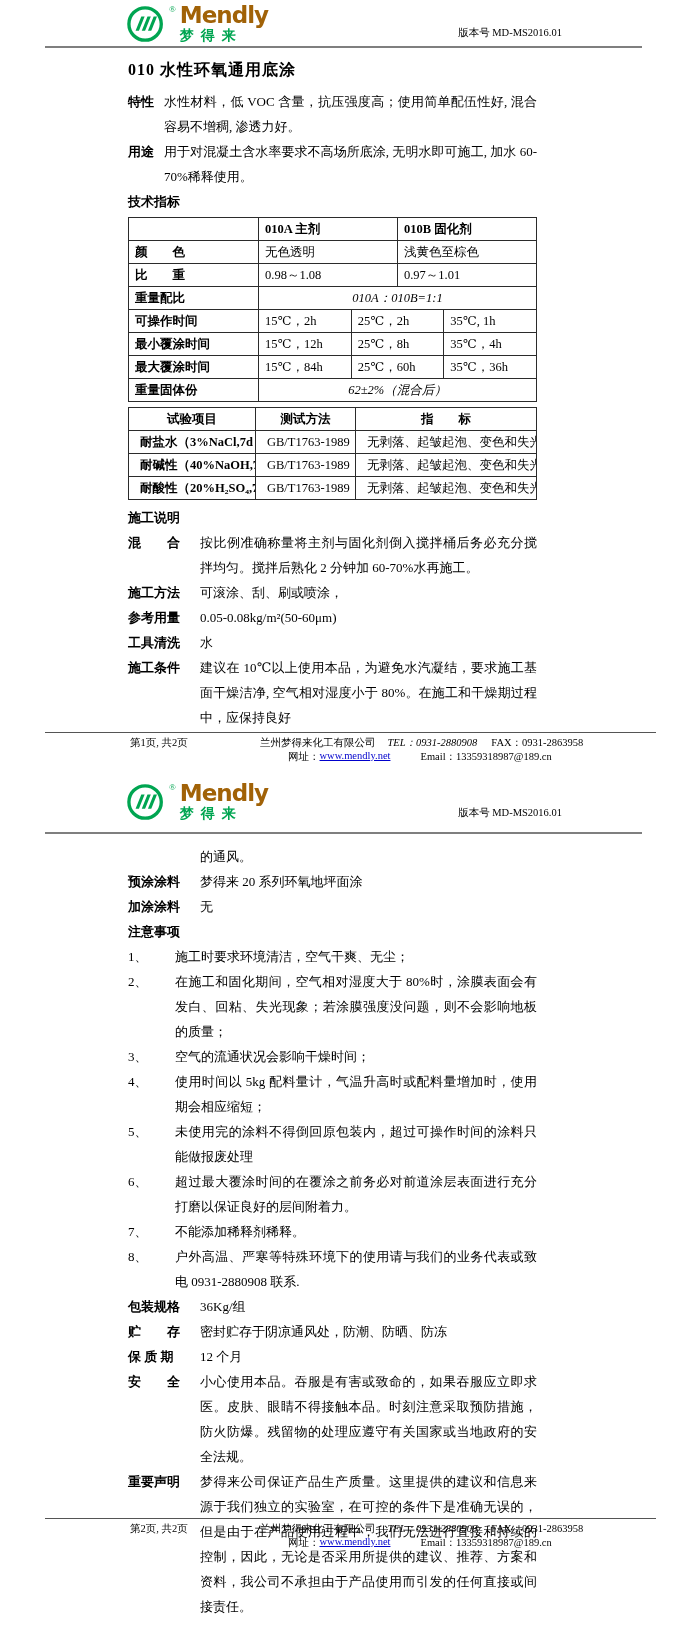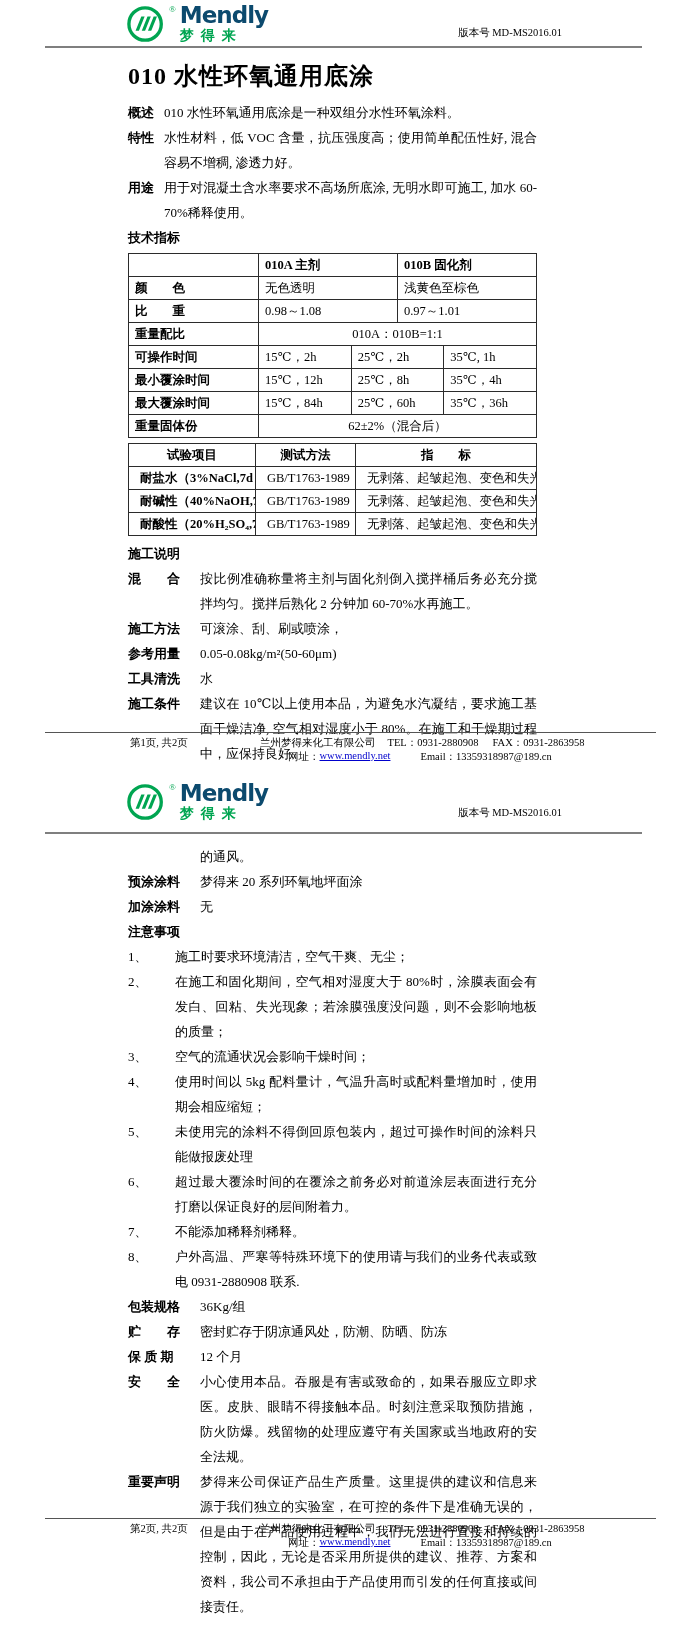--- a/index.html
+++ b/index.html
@@ -12,65 +12,65 @@
   #page1{height:770px;}
   #page2{height:868px;}
 
   
   .hdr{position:relative;height:46px;}
   #page2 .hdr{height:54px;padding-top:8px;}
   .logo{position:absolute;left:125px;top:4px;display:flex;align-items:flex-start;}
   #page2 .logo{top:12px;}
   .logo-text{margin-left:4px;line-height:1;}
   .brand{font-family:"DejaVu Sans","Liberation Sans",sans-serif;font-weight:bold;
-         color:#0c4a6e;font-size:23px;letter-spacing:-1px;display:block;}
+         color:#a16207;font-size:23px;letter-spacing:-1px;display:block;}
   .brand-cn{font-family:"DejaVu Sans","Liberation Sans",sans-serif;font-weight:bold;
          color:#00A551;font-size:14px;letter-spacing:7px;display:block;margin-top:1px;}
   .reg{color:#00A551;font-size:9px;vertical-align:top;}
   .version{position:absolute;right:125px;top:26px;font-size:10.5px;}
   #page2 .version{top:36px;}
   .rule{border-top:2px solid #7f7f7f;margin:0 45px;}
 
   
   .content{margin:0 150px 0 128px;}
-  .doc-title{font-size:24px;font-weight:bold;margin:12px 0 8px 0;letter-spacing:1px;}
+  .doc-title{font-size:16px;font-weight:bold;margin:12px 0 8px 0;letter-spacing:1px;}
   .sec{font-weight:bold;line-height:25px;}
   .drow{display:flex;line-height:25px;}
   .drow .lbl{font-weight:bold;white-space:pre;flex:none;}
   .narrow .lbl{width:36px;}
   .wide .lbl{width:72px;}
   .drow .txt{flex:1;text-align:justify;}
 
   
   table{border-collapse:collapse;table-layout:fixed;width:100%;margin:3px 0 5px 0;}
   td{border:1px solid #2b2b2b;height:22px;padding:0 6px;font-size:12.5px;
      overflow:hidden;white-space:nowrap;}
   td.lblc{font-weight:bold;white-space:pre;}
   td.hd{font-weight:bold;}
-  td.ctr{text-align:center;}
+  td.ctr{text-align:center;font-style:italic;}
   .chem td{text-align:center;padding:0 11px;}
   .chem td.lblc{text-align:center;}
 
   
   .note{display:flex;line-height:25px;}
   .note .num{width:47px;flex:none;}
   .note .txt{flex:1;text-align:justify;}
 
   
   .pfoot{position:absolute;left:45px;right:31px;border-top:1.5px solid #555;
          padding-top:3px;font-size:10.5px;}
   #page1 .pfoot{bottom:6px;}
   #page2 .pfoot{bottom:88px;}
   .pfoot .cols{display:flex;}
   .pagenum{margin-left:85px;width:120px;flex:none;}
   .fcenter{flex:1;margin-left:10px;}
   .fline{display:flex;}
   .fline2{margin-left:28px;}
   .fline span{white-space:nowrap;}
-  .gap12{margin-left:12px;} .gap14{margin-left:14px;} .gap30{margin-left:30px;}
+  .gap12{margin-left:12px;font-style:italic;} .gap14{margin-left:14px;} .gap30{margin-left:30px;}
   a.weblink{color:#0000CC;text-decoration:underline;}
 </style>
 </head>
 <body>
 
 <div class="page" id="page1">
   <div class="hdr">
     <div class="logo">
       <svg width="44" height="40" viewBox="0 0 46 42">
         <circle cx="21" cy="21" r="17" fill="none" stroke="#00A551" stroke-width="3.5"></circle>
@@ -84,24 +84,20 @@
         <span class="brand-cn">梦得来</span>
       </span>
     </div>
     <div class="version">版本号 MD-MS2016.01</div>
   </div>
   <div class="rule"></div>
 
   <div class="content">
     <div class="doc-title">010 水性环氧通用底涂</div>
 
-    <div class="drow narrow">
-      <span class="lbl">概述</span>
-      <span class="txt">010 水性环氧通用底涂是一种双组分水性环氧涂料。</span>
-    </div>
     <div class="drow narrow">
       <span class="lbl">特性</span>
       <span class="txt">水性材料，低 VOC 含量，抗压强度高；使用简单配伍性好, 混合容易不增稠, 渗透力好。</span>
     </div>
     <div class="drow narrow">
       <span class="lbl">用途</span>
       <span class="txt">用于对混凝土含水率要求不高场所底涂, 无明水即可施工, 加水 60-70%稀释使用。</span>
     </div>
 
     <div class="sec">技术指标</div>

